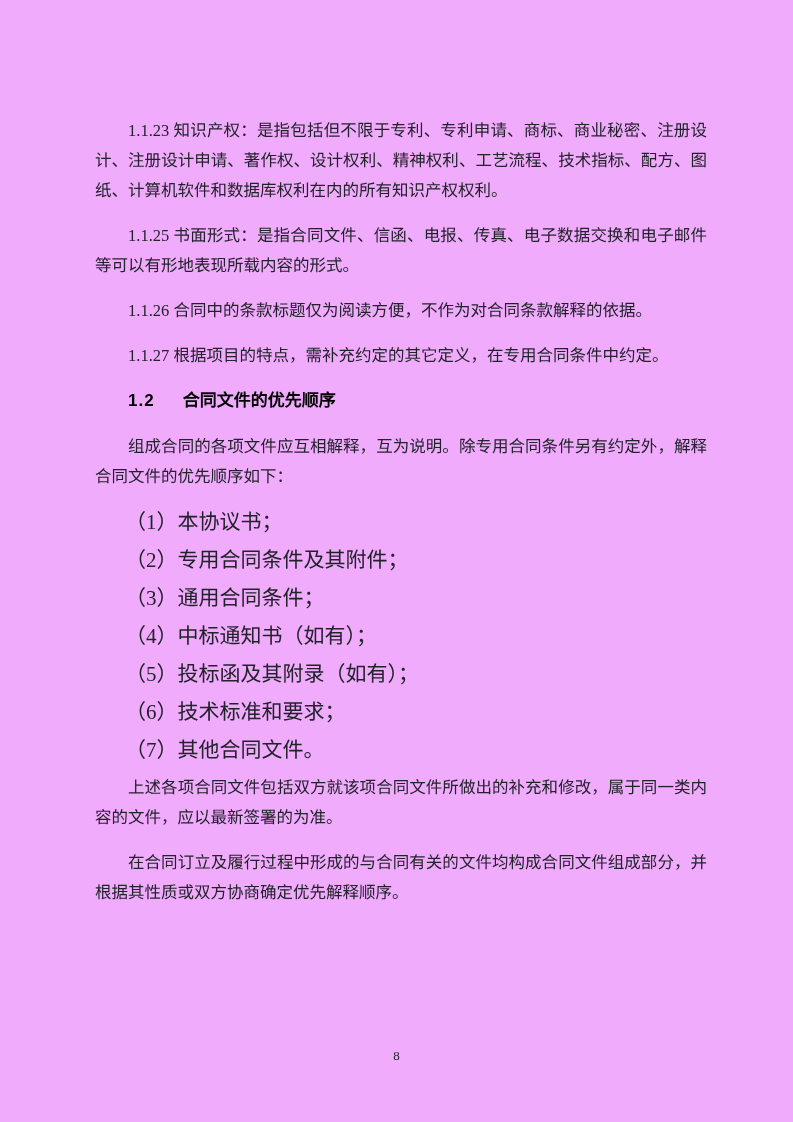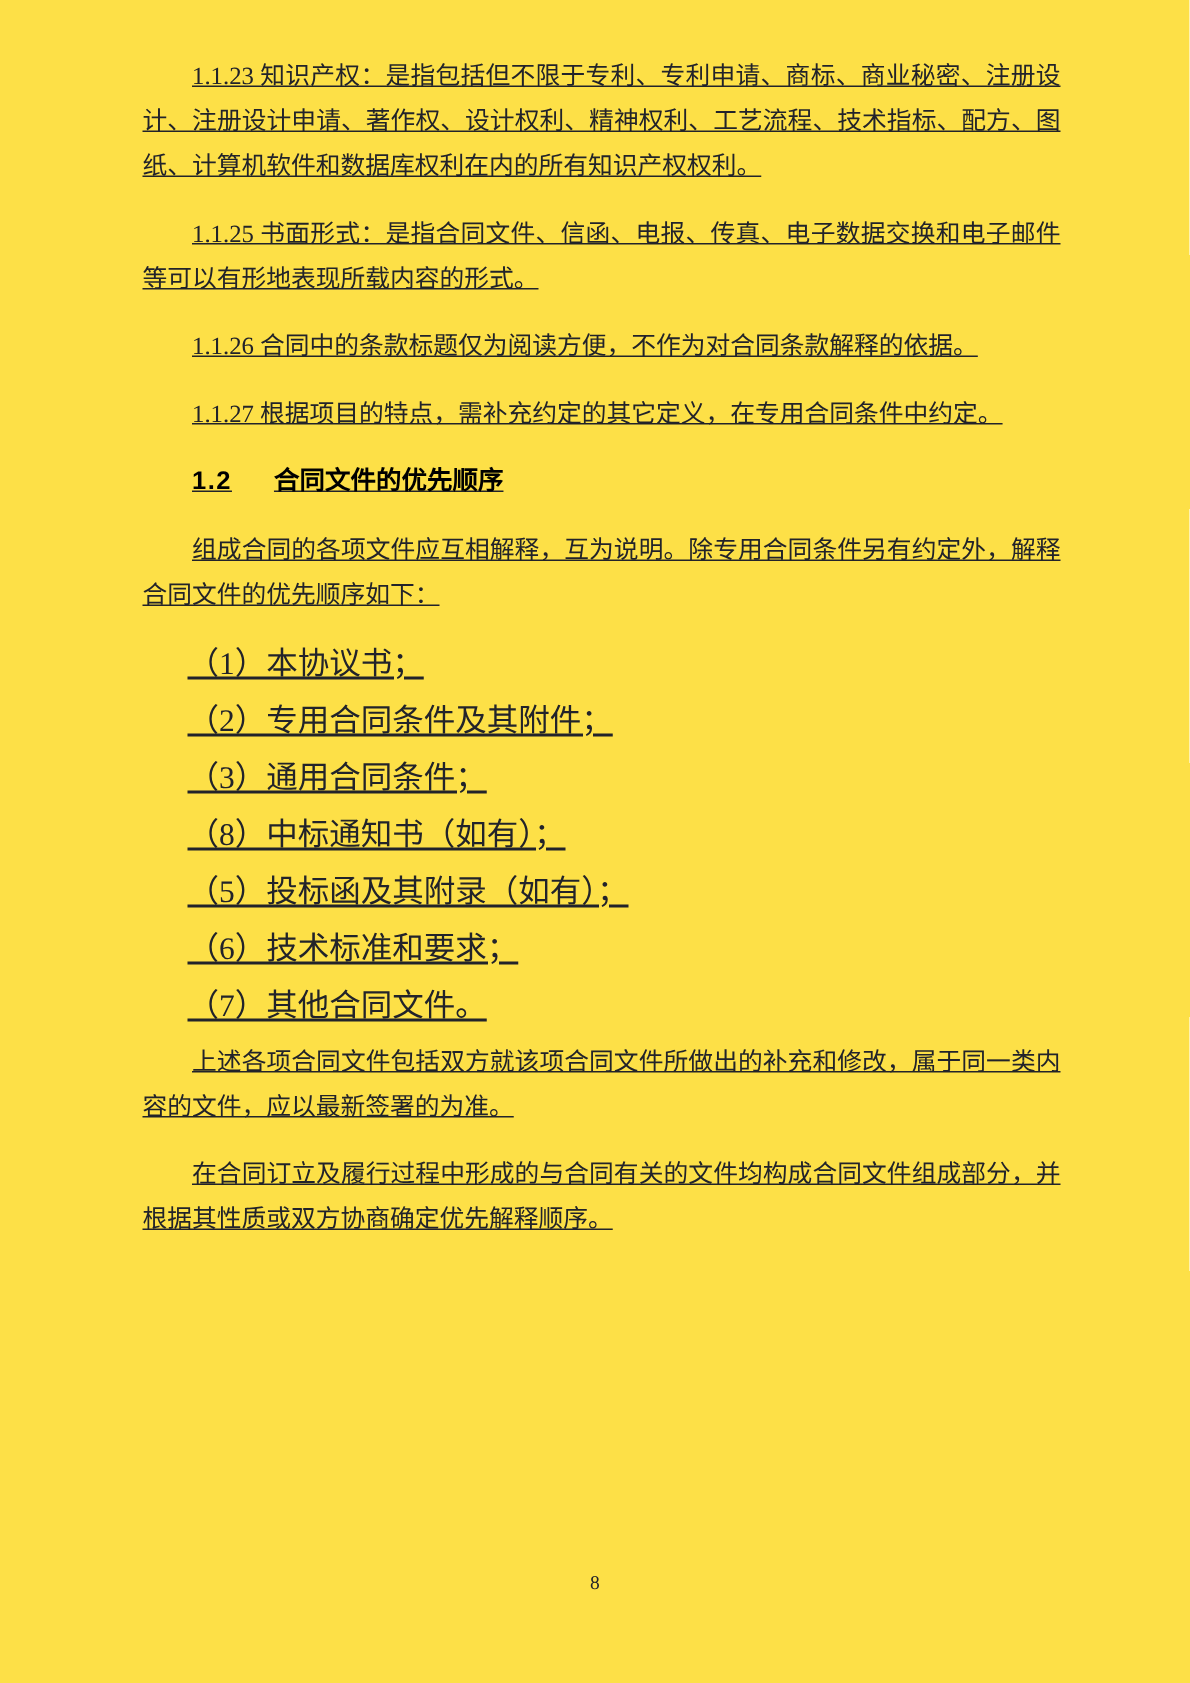--- a/index.html
+++ b/index.html
@@ -5,27 +5,26 @@
   html, body {
     margin: 0;
     padding: 0;
     background: #ffffff;
   }
   .page {
     position: relative;
     width: 793px;
     height: 1122px;
     margin: 0 auto;
-    background: #fde047;
+    background: #f0abfc;
     box-sizing: border-box;
-    padding: 36px 86px 0 95px;
+    padding: 116px 86px 0 95px;
     font-family: "Liberation Serif", "DejaVu Serif", serif;
     color: #22232a;
     overflow: hidden;
-    text-decoration: underline;
   }
   .para {
     font-size: 16.5px;
     line-height: 30px;
     text-align: justify;
     text-indent: 33px;
     margin: 0 0 15px 0;
   }
   .section-heading {
     font-family: "Liberation Sans", "DejaVu Sans", sans-serif;
@@ -79,21 +78,21 @@
   <h2 class="section-heading">
     <span class="sec-num">1.2</span><span>合同文件的优先顺序</span>
   </h2>
 
   <p class="para">组成合同的各项文件应互相解释，互为说明。除专用合同条件另有约定外，解释合同文件的优先顺序如下：</p>
 
   <div class="priority-list">
     <p class="list-item">（1）本协议书；</p>
     <p class="list-item">（2）专用合同条件及其附件；</p>
     <p class="list-item">（3）通用合同条件；</p>
-    <p class="list-item">（8）中标通知书（如有）；</p>
+    <p class="list-item">（4）中标通知书（如有）；</p>
     <p class="list-item">（5）投标函及其附录（如有）；</p>
     <p class="list-item">（6）技术标准和要求；</p>
     <p class="list-item">（7）其他合同文件。</p>
   </div>
 
   <p class="para">上述各项合同文件包括双方就该项合同文件所做出的补充和修改，属于同一类内容的文件，应以最新签署的为准。</p>
 
   <p class="para">在合同订立及履行过程中形成的与合同有关的文件均构成合同文件组成部分，并根据其性质或双方协商确定优先解释顺序。</p>
 
   <div class="footer">

